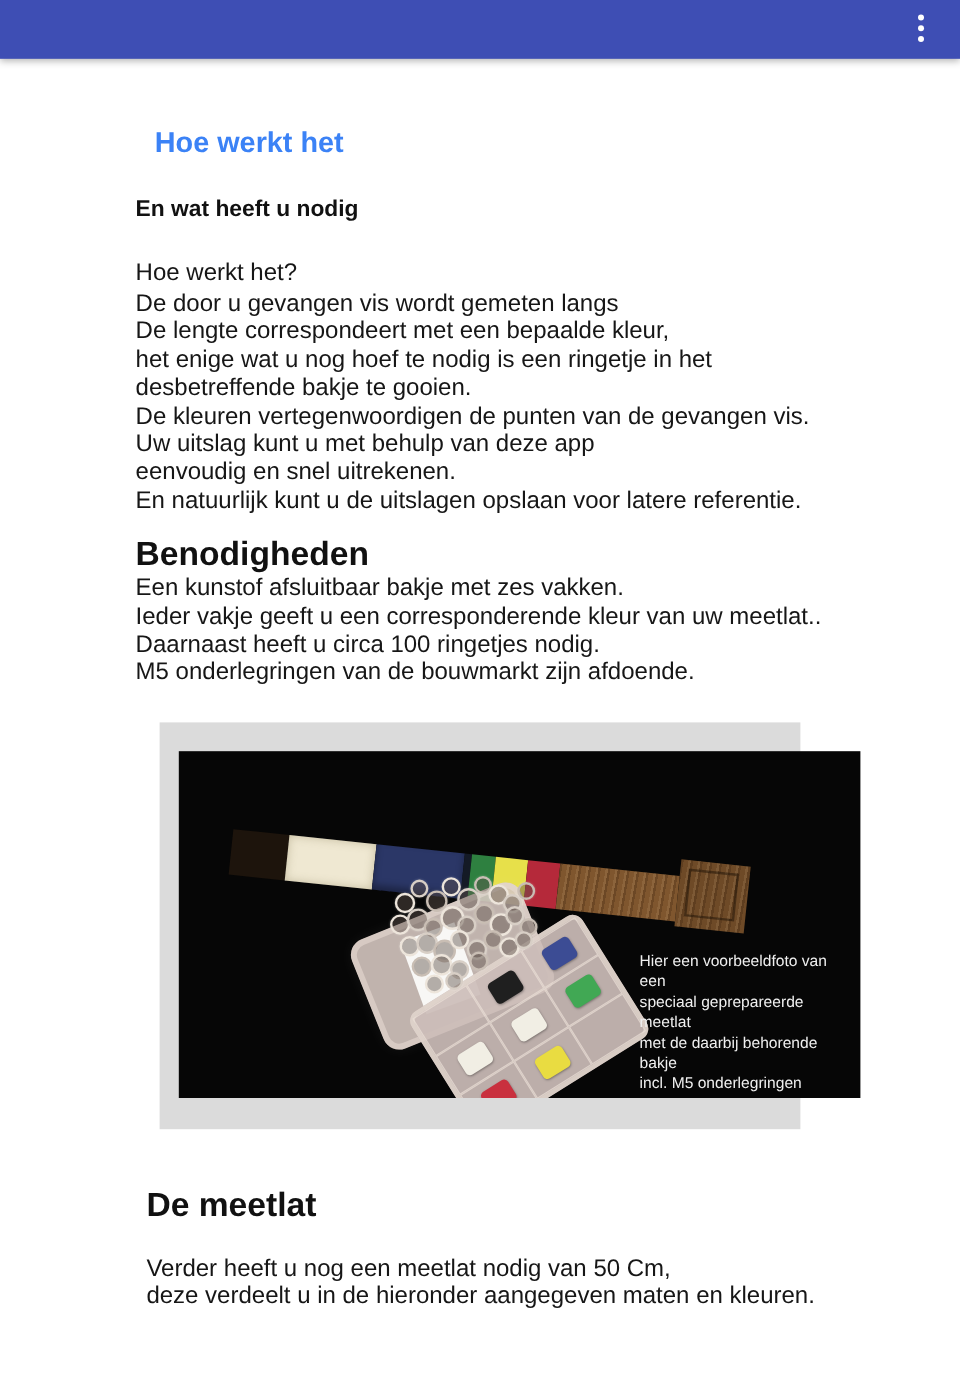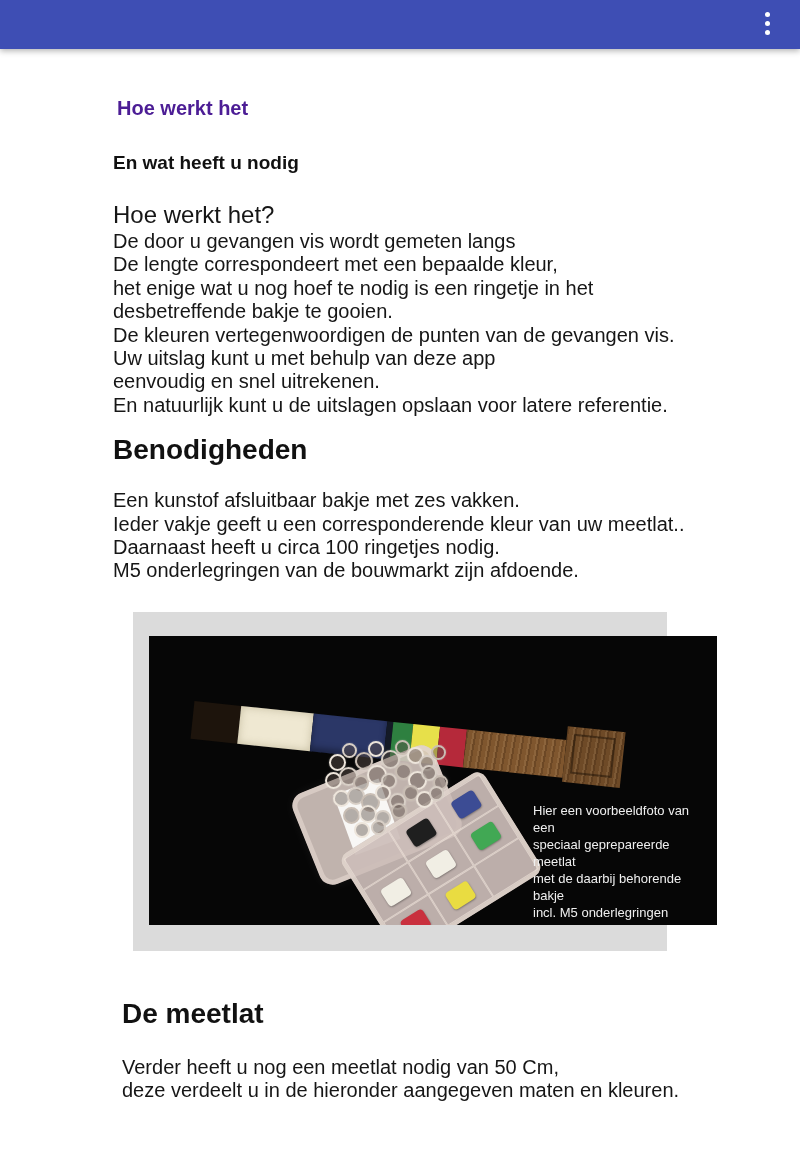--- a/index.html
+++ b/index.html
@@ -47,56 +47,56 @@
     height: 5px;
     border-radius: 50%;
     background: #ffffff;
   }
 
   
   .content {
     padding: 38px 0 0 113px;
   }
   .page-title {
-    margin: 4px;
-    font-size: 20px;
+    margin: 16px;
+    font-size: 24px;
     line-height: 34px;
     font-weight: 700;
-    color: #4c1d95;
+    color: #3b82f6;
   }
   .page-subtitle {
     margin: 26px 0 0 0;
     font-size: 19px;
     line-height: 24px;
     font-weight: 700;
     color: #111;
   }
   .section-heading-light {
     margin: 25px 0 0 0;
-    font-size: 24px;
+    font-size: 20px;
     line-height: 30px;
     font-weight: 400;
     color: #161616;
   }
   .section-heading-bold {
     font-size: 28px;
     line-height: 34px;
     font-weight: 700;
     color: #111;
   }
   [data-name="section-heading-benodigheden"] { margin: 16px 0 0 0; }
   [data-name="section-heading-meetlat"]      { margin: 46px 0 0 9px; }
 
   .para {
     font-size: 20px;
     line-height: 23.4px;
     color: #161616;
   }
   .para .line { white-space: nowrap; }
-  [data-name="paragraph-benodigheden"] { margin-top: 22px; }
+  [data-name="paragraph-benodigheden"] { }
   [data-name="paragraph-meetlat"]      { margin: 25px 0 0 9px; }
 
   
   .photo-frame {
     margin: 29px 0 0 20px;
     width: 534px;
     height: 339px;
     background: #DBDBDB;
   }
   .photo {

